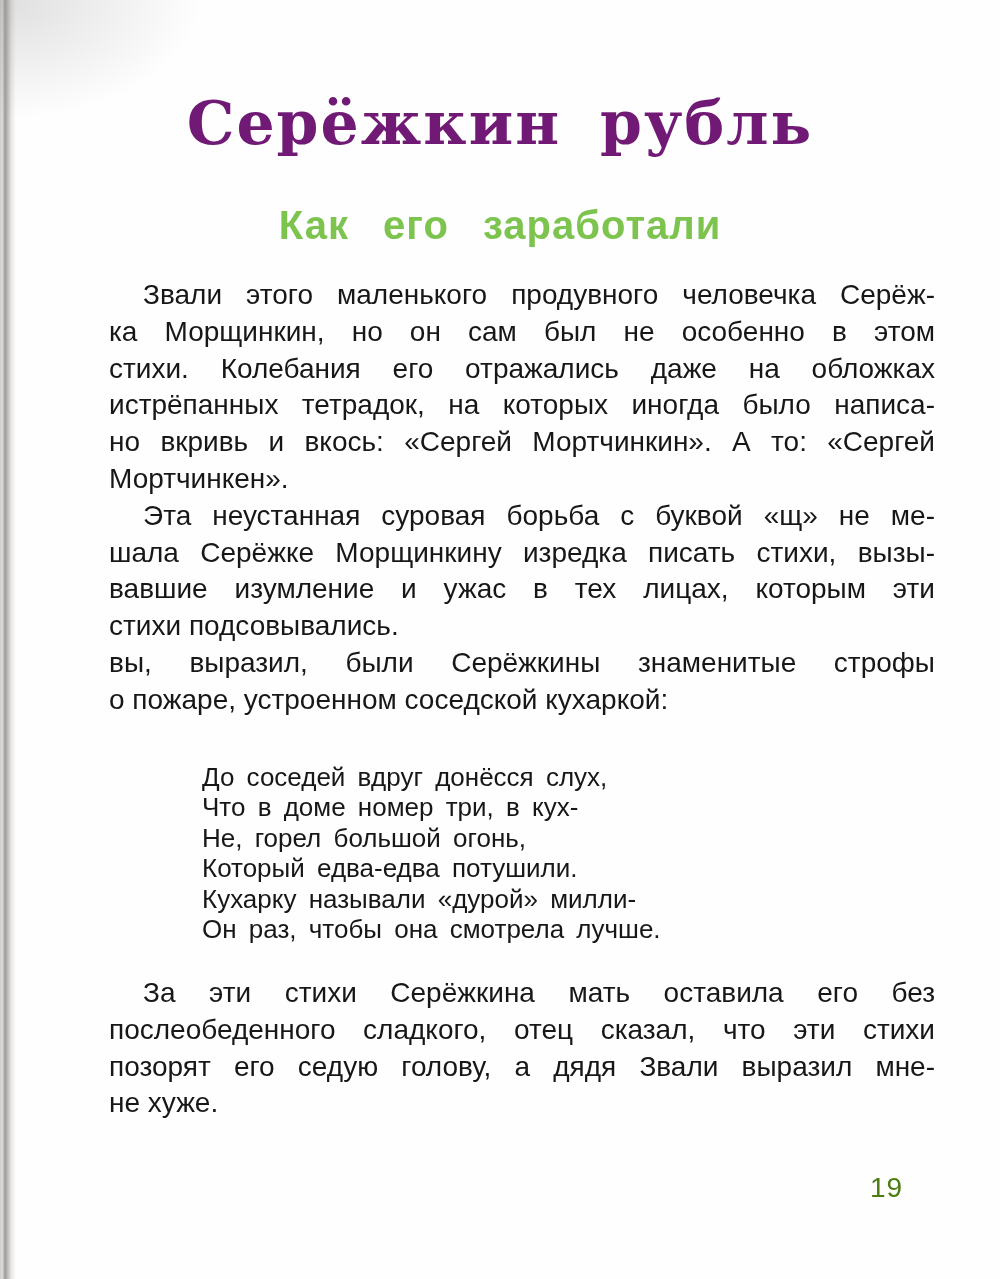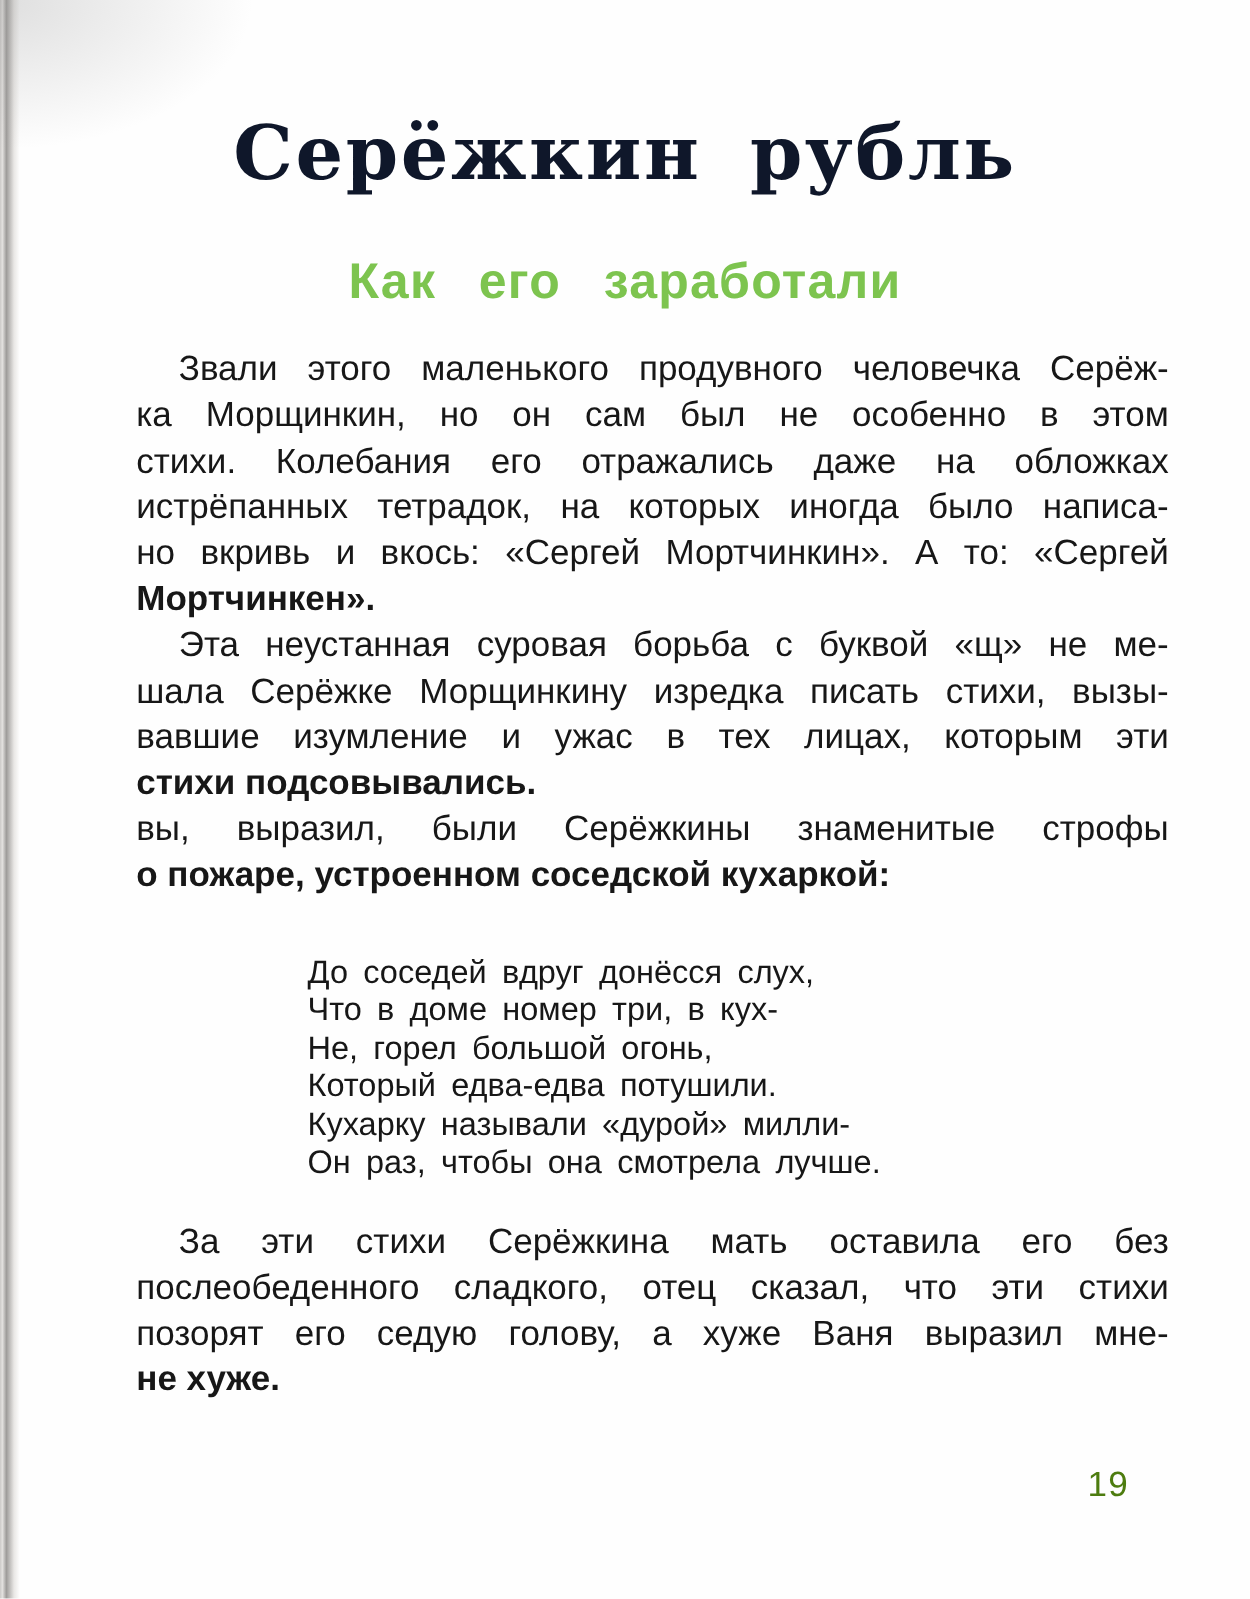--- a/index.html
+++ b/index.html
@@ -39,21 +39,21 @@
     position: absolute;
     left: 0; right: 0;
     top: 88px;
     text-align: center;
     font-family: "DejaVu Serif", serif;
     font-weight: bold;
     font-size: 60px;
     line-height: 70px;
     letter-spacing: 2px;
     word-spacing: 16px;
-    color: #0f172a;
+    color: #701a75;
   }
   .subtitle {
     position: absolute;
     left: 0; right: 0;
     top: 200px;
     text-align: center;
     font-family: Liberation Sans, sans-serif;
     font-weight: bold;
     font-size: 40px;
     line-height: 50px;
@@ -77,32 +77,30 @@
     white-space: nowrap;
   }
   .jl {
     text-align: justify;
     text-align-last: justify;
     white-space: normal;
   }
   .ll {
     text-align: right;
     text-align-last: left;
-    font-weight: bold;
   }
   .ind { text-indent: 34px; }
   .verse {
     position: absolute;
     left: 202px;
     top: 762px;
     color: #171717;
     font-size: 26px;
     line-height: 30.4px;
     word-spacing: 5px;
-    margin-left: 44px;
   }
   .verse .vline { height: 30.4px; white-space: nowrap; }
   .pagenum {
     position: absolute;
     left: 870px;
     top: 1172px;
     font-size: 28px;
     color: #4d7c0f;
     letter-spacing: 1px;
   }
@@ -140,18 +138,18 @@
     <div class="vline">Что в доме номер три, в кух-</div>
     <div class="vline">Не, горел большой огонь,</div>
     <div class="vline">Который едва-едва потушили.</div>
     <div class="vline">Кухарку называли «дурой» милли-</div>
     <div class="vline">Он раз, чтобы она смотрела лучше.</div>
   </div>
 
   <div class="textcol block-close">
     <div class="line jl ind">За эти стихи Серёжкина мать оставила его без</div>
     <div class="line jl">послеобеденного сладкого, отец сказал, что эти стихи</div>
-    <div class="line jl">позорят его седую голову, а хуже Ваня выразил мне-</div>
+    <div class="line jl">позорят его седую голову, а дядя Звали выразил мне-</div>
     <div class="line ll">не хуже.</div>
   </div>
 
   <div class="pagenum">19</div>
 </div>
 
 </body></html>

